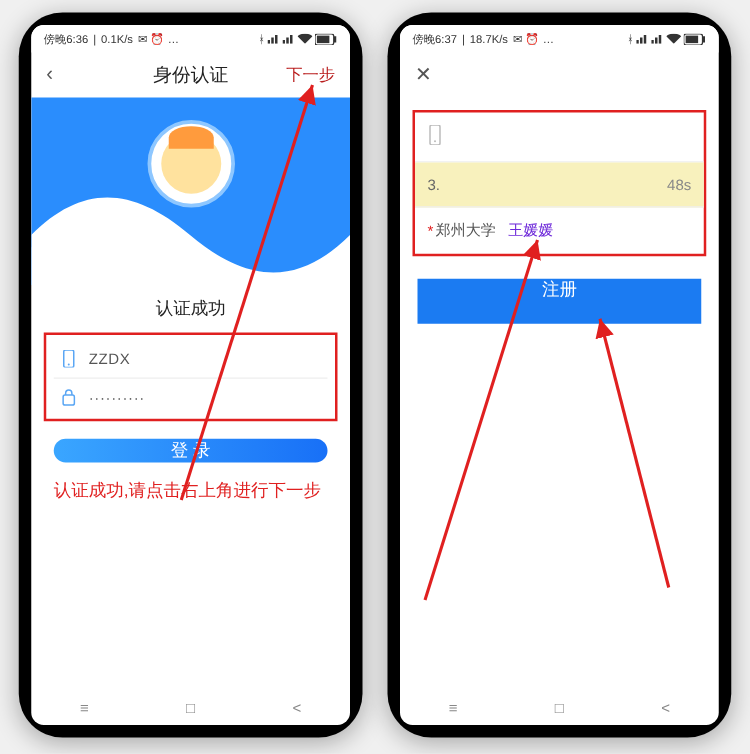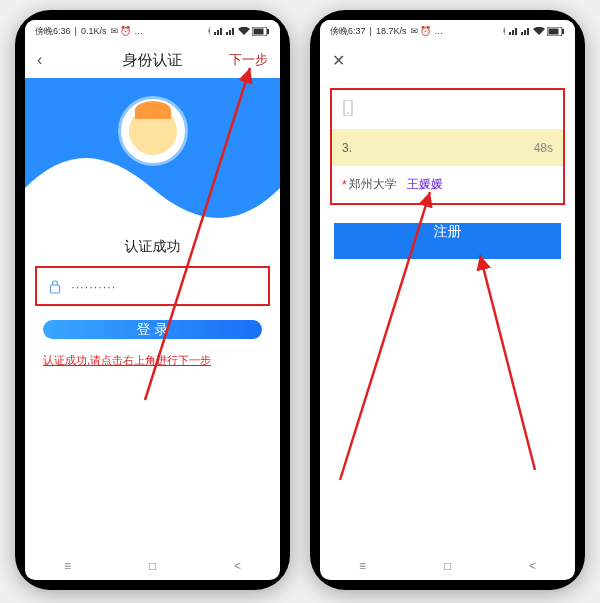--- a/index.html
+++ b/index.html
@@ -129,23 +129,22 @@
     margin: 14px 18px;
     height: 19px;
     border-radius: 17px;
     background: linear-gradient(90deg,#3aa6ff,#1870f7);
     color: #fff;
     display:flex; align-items:center; justify-content:center;
     font-size: 14px;
   }
   .success-msg {
     color: #e02020;
-    font-size: 11px;
+    font-size: 14px;
     padding: 0 18px;
-    text-decoration: underline;
   }
 
   
   .reg-box {
     border: 2px solid #e02020;
     margin: 10px 10px 14px;
   }
   .reg-row {
     display:flex; align-items:center;
     padding: 10px 10px;
@@ -242,20 +241,29 @@
         <path d="M0 40 C 40 0, 80 0, 127 40 S 215 80, 255 40 L255 80 L0 80 Z" fill="#fff"></path>
         <path d="M0 50 C 50 10, 90 10, 127 45 S 210 85, 255 50 L255 80 L0 80 Z" fill="#fff" opacity="0.6"></path>
       </svg>
     </div>
 
     <div class="school-block">
       <div>认证成功</div>
     </div>
 
     <div class="red-box">
+      <div class="field">
+        <span class="icon">
+          <svg width="12" height="14" viewBox="0 0 12 14">
+              <rect x="2" y="0" width="8" height="14" rx="1.5" fill="none" stroke="#5aa6f4" stroke-width="1.2"></rect>
+              <circle cx="6" cy="11.5" r="0.8" fill="#5aa6f4"></circle>
+            </svg>
+        </span>
+        <span class="value">ZZDX</span>
+      </div>
       <div class="field">
         <span class="icon">
           <svg width="12" height="14" viewBox="0 0 12 14">
               <rect x="1.5" y="5" width="9" height="8" rx="1.5" fill="none" stroke="#5aa6f4" stroke-width="1.2"></rect>
               <path d="M3.5 5 V3.5 a2.5 2.5 0 0 1 5 0 V5" fill="none" stroke="#5aa6f4" stroke-width="1.2"></path>
             </svg>
         </span>
         <span class="value">··········</span>
       </div>
     </div>

